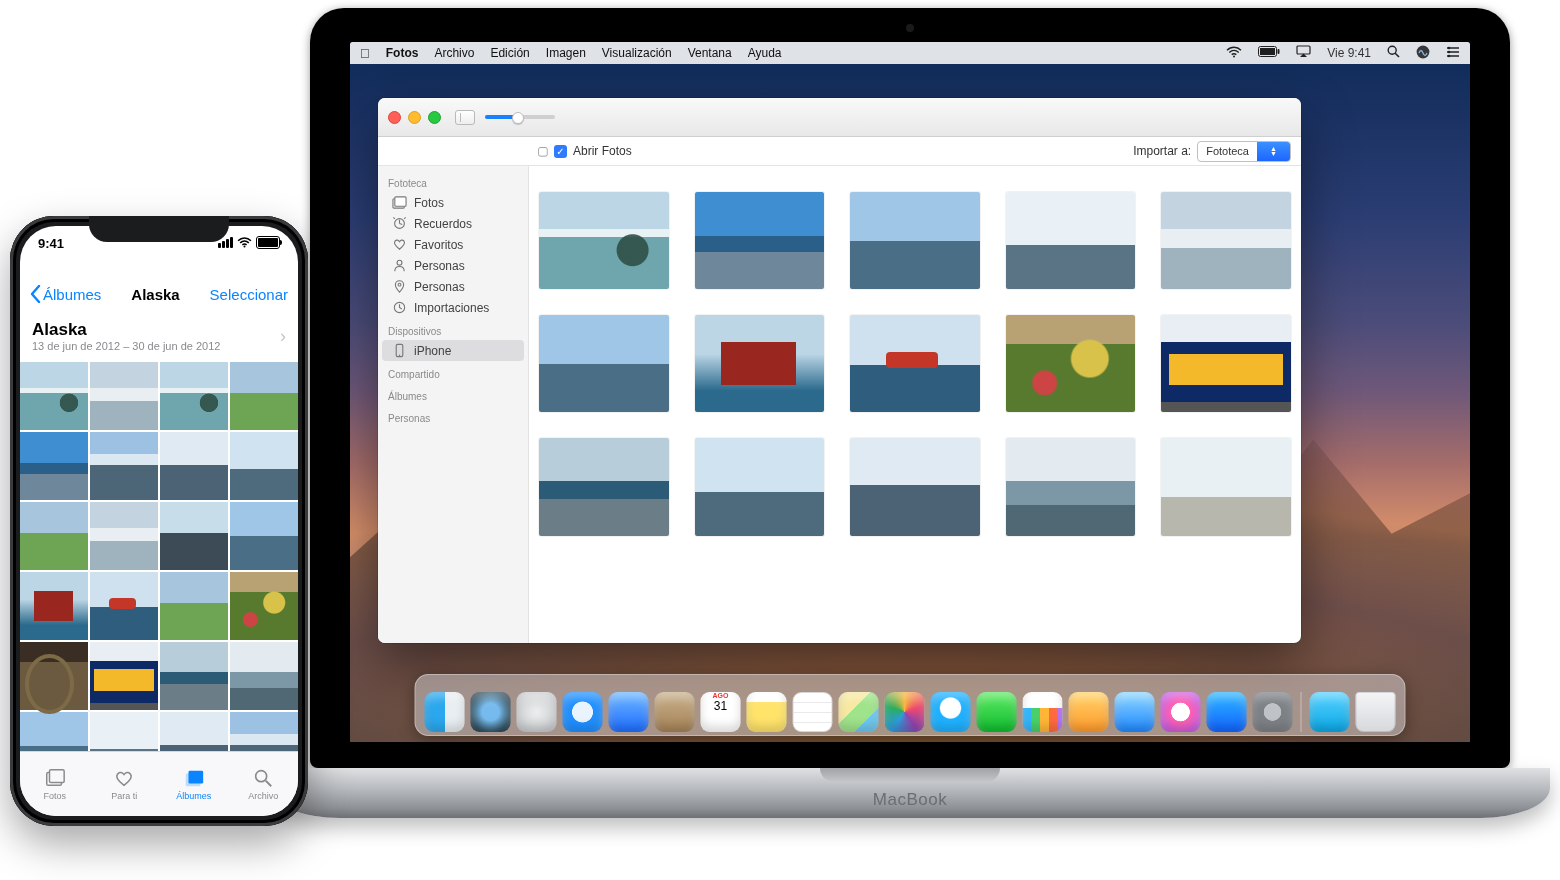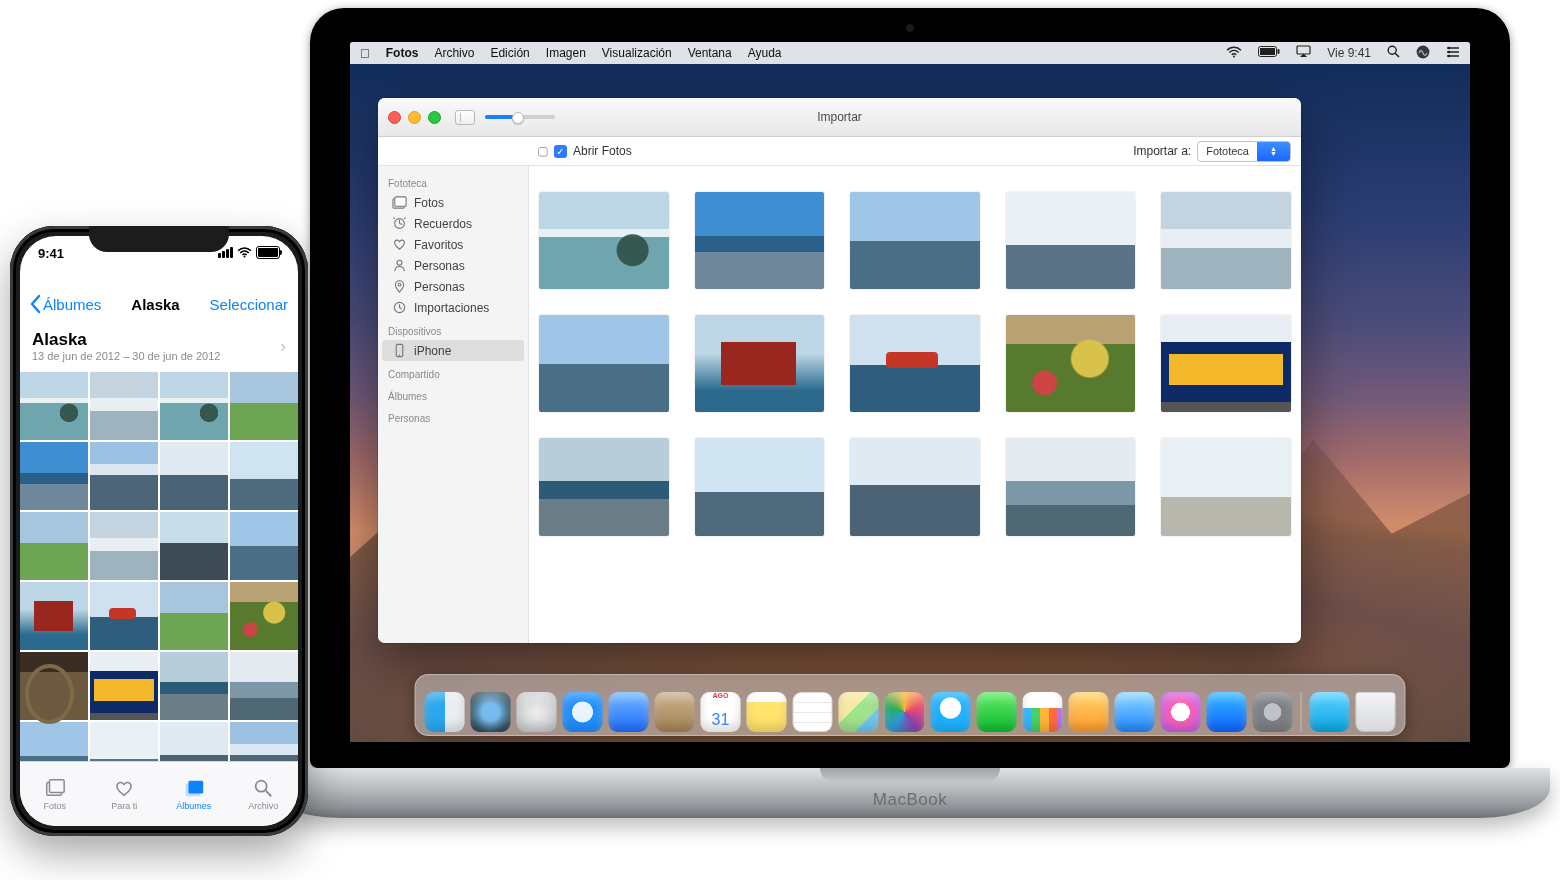--- a/index.html
+++ b/index.html
@@ -28,21 +28,21 @@
   .menubar .appname{font-weight:600}
   .menubar .spacer{flex:1}
   .menubar .ricon{opacity:.85}
   .menubar span{cursor:default}
 
   
   .dock{position:absolute;left:50%;bottom:6px;transform:translateX(-50%);height:54px;padding:4px 10px;display:flex;align-items:flex-end;gap:6px;background:rgba(230,230,235,.45);border-radius:14px;box-shadow:inset 0 0 0 1px rgba(255,255,255,.35),0 4px 16px rgba(0,0,0,.35)}
   .dock .dicon{width:40px;height:40px;border-radius:9px;box-shadow:inset 0 -6px 10px rgba(0,0,0,.15),inset 0 6px 10px rgba(255,255,255,.35)}
   .dock .sep{width:1px;height:40px;background:rgba(255,255,255,.4);margin:0 2px}
   .dock .cal{background:#fff;display:flex;flex-direction:column;align-items:center;justify-content:flex-start;font-size:7px;color:#e33;font-weight:700;line-height:1}
-  .dock .cal b{font-size:16px;color:#3b82f6;font-weight:400;margin-top:13px}
+  .dock .cal b{font-size:12px;color:#000000;font-weight:400;margin-top:1px}
   .dock .trash{width:40px;height:40px;border-radius:4px 4px 8px 8px;background:linear-gradient(#f5f5f7,#d6d8dc);box-shadow:inset 0 0 0 1px rgba(0,0,0,.12)}
 
   
   .win{position:absolute;left:28px;top:56px;width:923px;height:545px;background:#fff;border-radius:7px;box-shadow:0 22px 54px rgba(0,0,0,.44),0 0 0 1px rgba(0,0,0,.12);overflow:hidden;display:flex;flex-direction:column}
   .titlebar{height:38px;background:linear-gradient(#f9f9f9,#e8e8e8);border-bottom:1px solid #cfcfcf;display:flex;align-items:center;position:relative;font-size:12px;color:#333}
   .traffic{display:flex;gap:7px;padding-left:10px}
   .traffic i{width:11px;height:11px;border-radius:50%}
   .traffic .r{background:#ff5f57;border:1px solid #e24238}
   .traffic .y{background:#febc2e;border:1px solid #dfa023}
   .traffic .g{background:#28c840;border:1px solid #1ba62f}
@@ -98,21 +98,21 @@
   .sc-train:after{content:"";position:absolute;left:6%;right:6%;top:40%;height:32%;background:#f4b92b}
   .sc-coast{background:linear-gradient(#b8cdda 0 44%,#2c5b77 44% 62%,#6b7d86 62% 100%)}
   .sc-snow{background:linear-gradient(#e3ebf1 0 44%,#7c97a5 44% 68%,#4f6873 68% 100%)}
   .sc-beach{background:linear-gradient(#e9f0f4 0 60%,#b8b7ad 60% 100%)}
   .sc-boats{background:linear-gradient(#9cc1e2 0 32%,#dbe8f1 32% 48%,#4c6678 48% 100%)}
   .sc-wheel{background:linear-gradient(#3a2e24 0 30%,#6b5a3f 30% 100%);position:relative}
   .sc-wheel:after{content:"";position:absolute;left:8%;top:18%;width:60%;height:76%;border:4px solid #7d6a46;border-radius:50%}
   .sc-bldg{background:linear-gradient(#c8ddea 0 46%,#3d4b56 46% 100%)}
 
   
-  .iphone{position:absolute;left:10px;top:226px;width:298px;height:610px;border-radius:44px;background:#1b1c1e;box-shadow:0 18px 40px rgba(0,0,0,.35),inset 0 0 0 3px #3a3b3d,inset 0 0 0 6px #000}
+  .iphone{position:absolute;left:10px;top:216px;width:298px;height:610px;border-radius:44px;background:#1b1c1e;box-shadow:0 18px 40px rgba(0,0,0,.35),inset 0 0 0 3px #3a3b3d,inset 0 0 0 6px #000}
   .iscreen{position:absolute;inset:10px;border-radius:36px;background:#fff;overflow:hidden;display:flex;flex-direction:column}
   .notch{position:absolute;left:50%;top:0;width:140px;height:26px;margin-left:-70px;background:#1b1c1e;border-radius:0 0 18px 18px;z-index:5}
   .istatus{height:38px;display:flex;align-items:flex-start;justify-content:space-between;padding:10px 18px 0;font-size:13px;font-weight:600}
   .istatus .sig{display:flex;align-items:center;gap:4px;font-size:13px}
   .istatus .bars{display:inline-flex;gap:1px;align-items:flex-end}
   .istatus .bars i{width:3px;background:#000;border-radius:1px}
   .istatus .bars i:nth-child(1){height:5px}.istatus .bars i:nth-child(2){height:7px}.istatus .bars i:nth-child(3){height:9px}.istatus .bars i:nth-child(4){height:11px}
   .istatus .batt{width:22px;height:11px;border:1px solid #000;border-radius:3px;position:relative}
   .istatus .batt:before{content:"";position:absolute;right:-3px;top:3px;width:2px;height:5px;background:#000;border-radius:0 2px 2px 0}
   .istatus .batt:after{content:"";position:absolute;inset:1px;background:#000;border-radius:1px}
@@ -192,21 +192,20 @@
         <div class="titlebar">
           <div class="traffic">
             <i class="r"></i>
             <i class="y"></i>
             <i class="g"></i>
           </div>
           <div class="tb-left">
             <div class="tb-toggle"></div>
             <div class="tb-slider"></div>
           </div>
-          <div class="wtitle">Importar</div>
         </div>
 
         <div class="toolbar2">
           <div style="width:150px"></div>
           <span class="dev">▢</span>
           <span class="chk">✓</span>
           <span>Abrir Fotos</span>
           <span class="spacer"></span>
           <label>Importar a:</label>
           <div class="mac-select" style="margin-right:10px">

